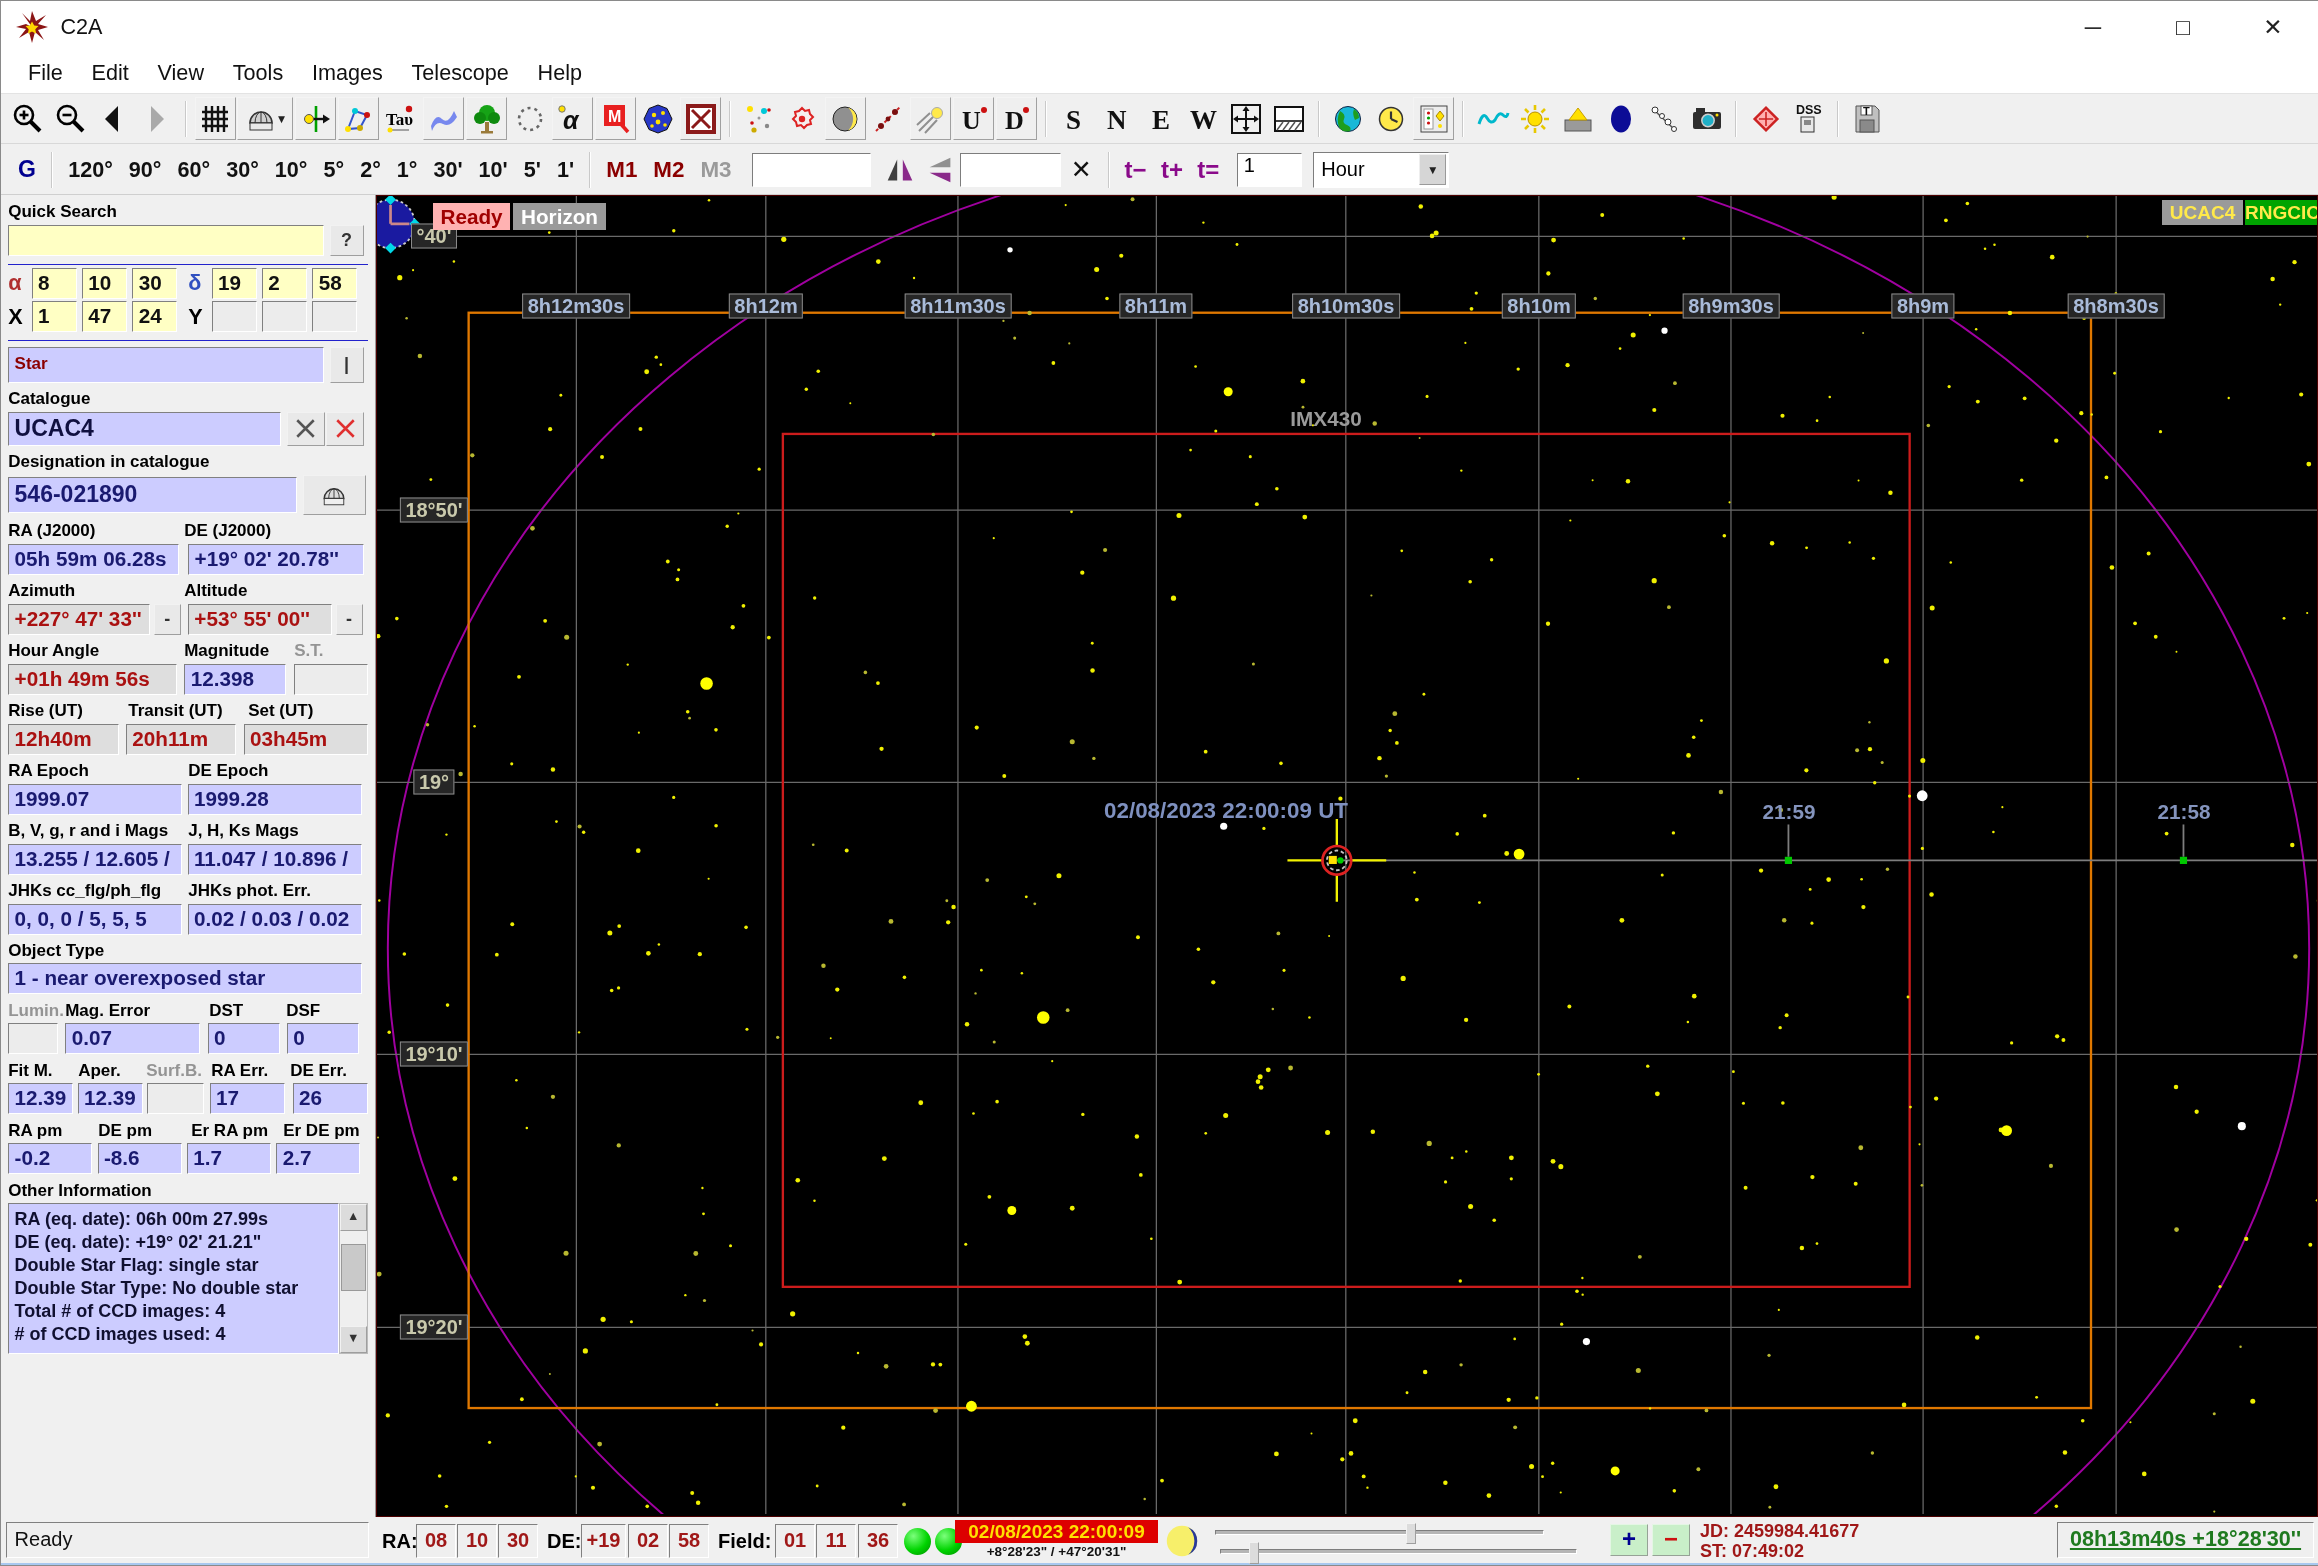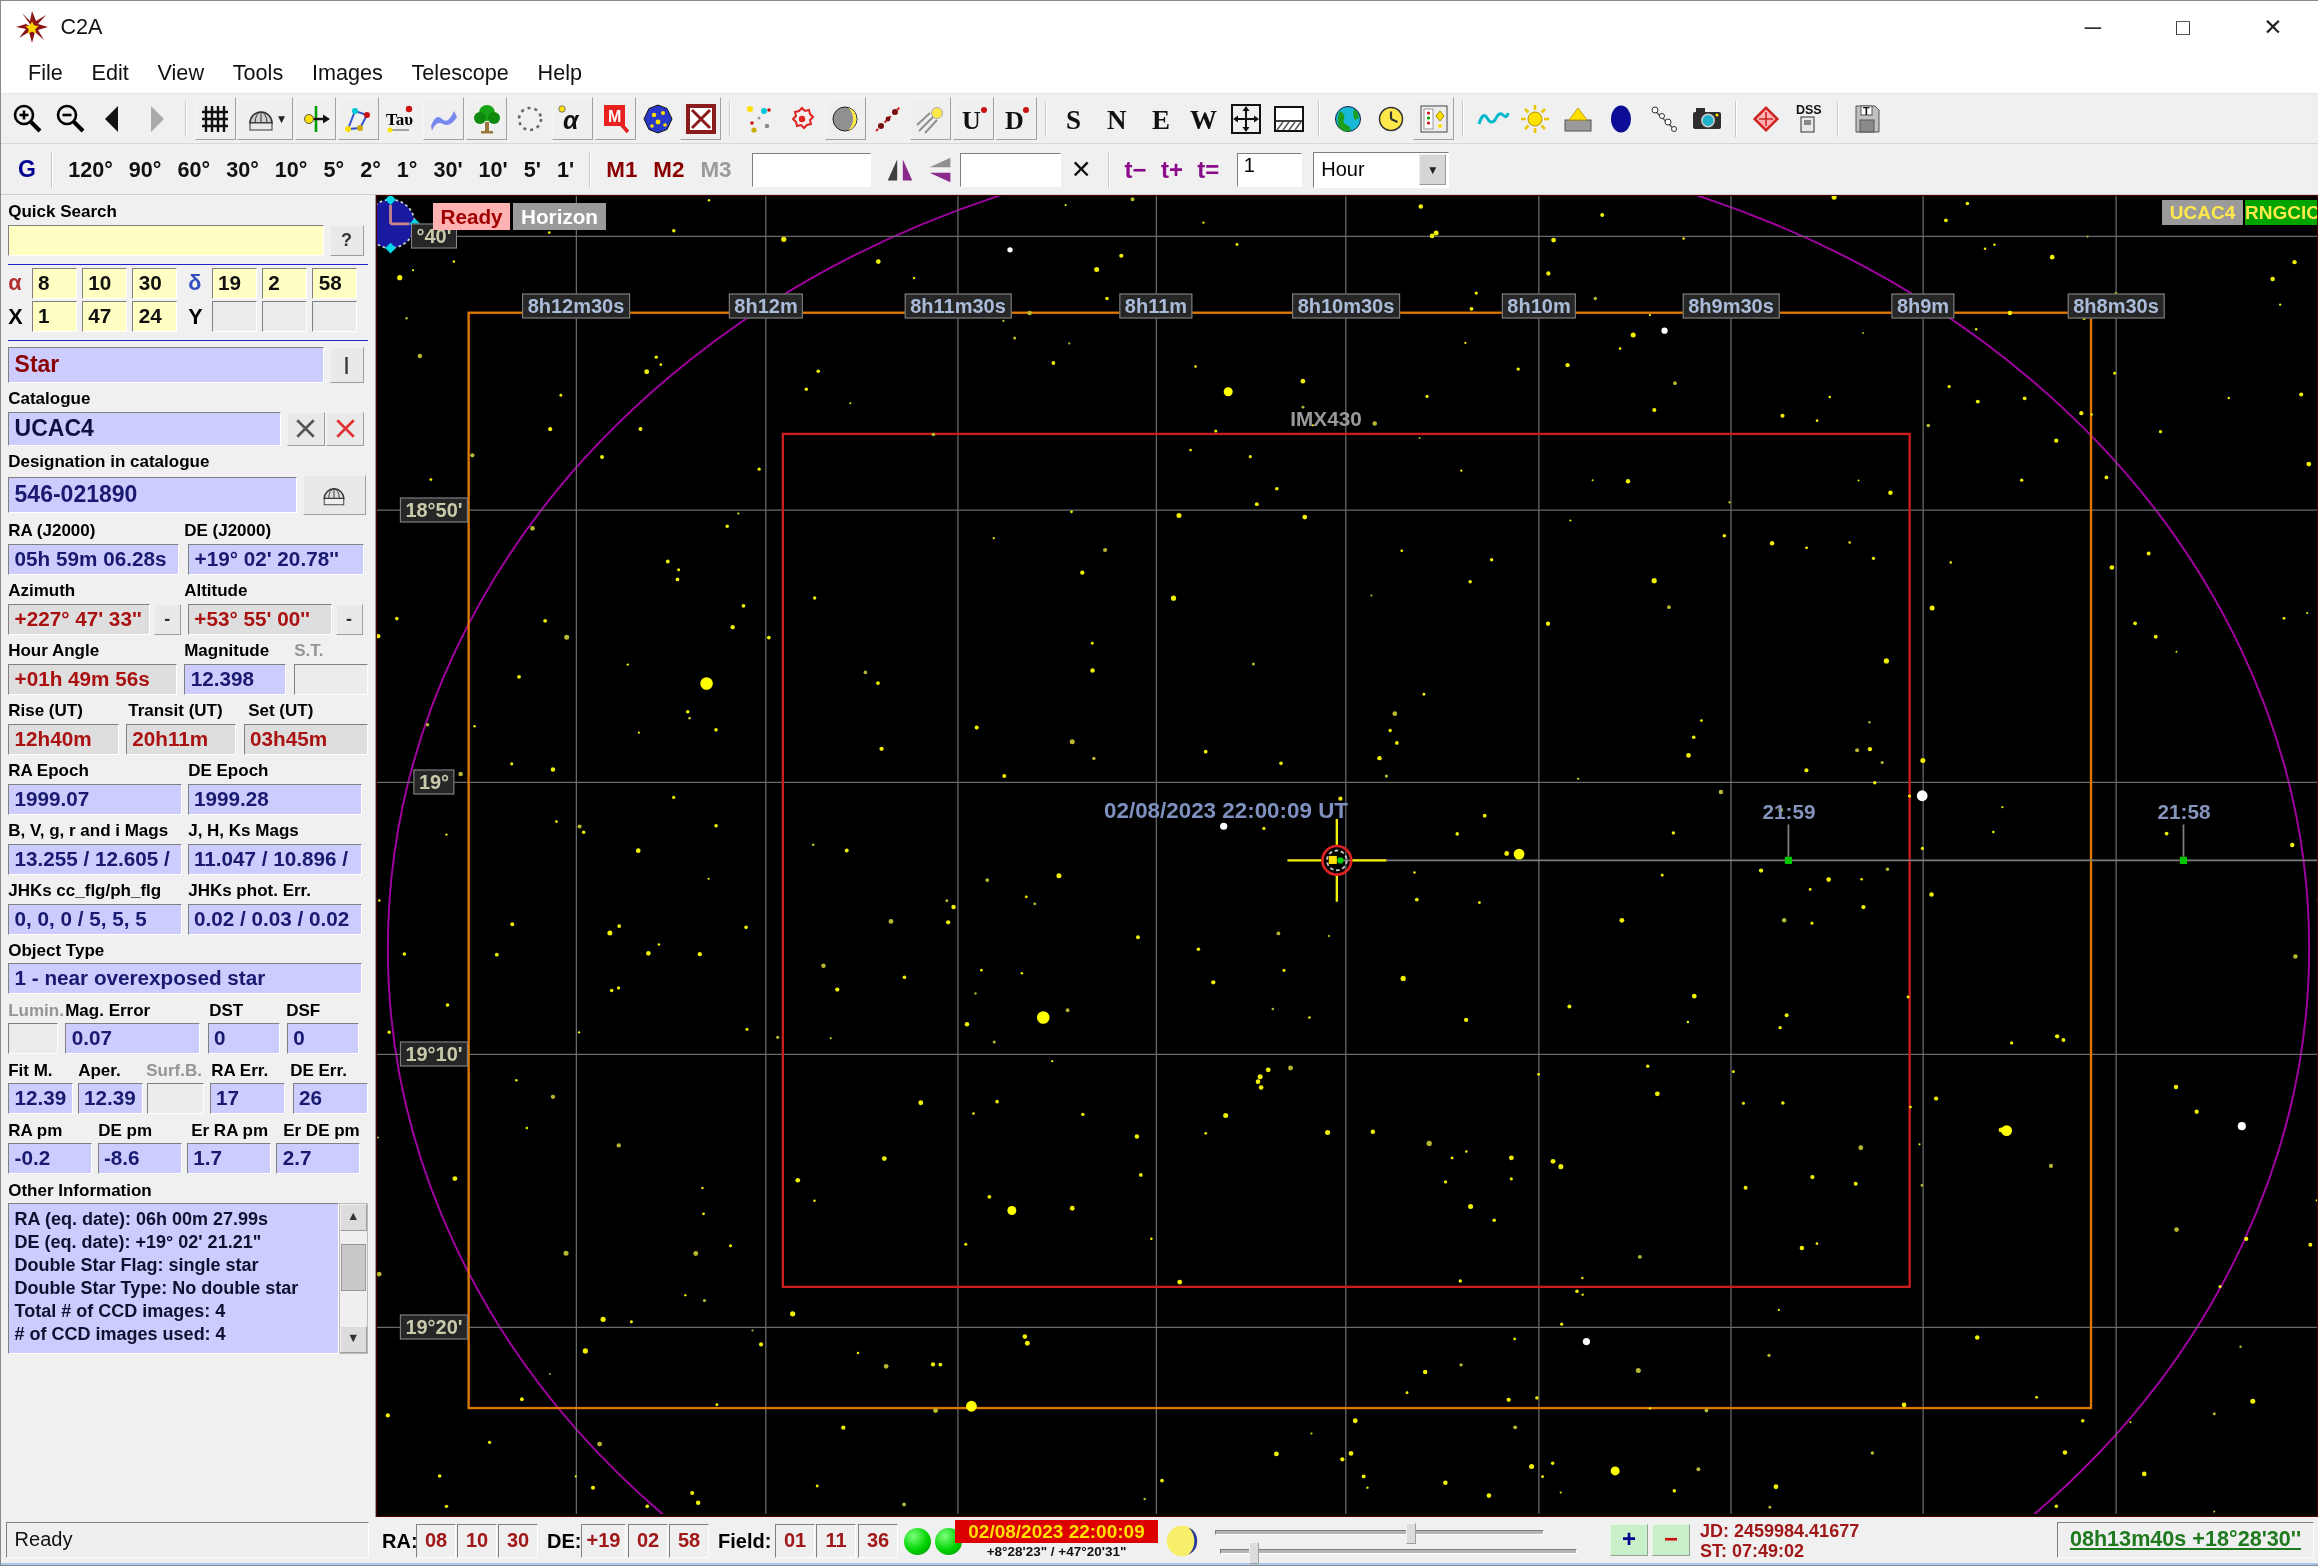--- a/index.html
+++ b/index.html
@@ -479,21 +479,21 @@
       <div class="fld f-yel" style="width:45px;margin-left:1.8px;">1</div>
       <div class="fld f-yel" style="width:45px;margin-left:5.4px;">47</div>
       <div class="fld f-yel" style="width:45px;margin-left:5.4px;">24</div>
       <span class="coordlab" style="margin-left:10.8px;">Y</span>
       <div class="fld f-empty" style="width:45px;margin-left:1.8px;"></div>
       <div class="fld f-empty" style="width:45px;margin-left:5.4px;"></div>
       <div class="fld f-empty" style="width:45px;margin-left:5.4px;"></div>
     </div>
     <div class="hsep"></div>
     <div class="frow" style="margin-top:5.4px;">
-      <div class="fld f-lav" style="width:316px;height:36px;line-height:32px;color:#8b0000;font-size:23px;">Star</div>
+      <div class="fld f-lav" style="width:316px;height:36px;line-height:32px;color:#8b0000;font-size:17px;">Star</div>
       <div class="sm-btn" style="width:34px;height:36px;margin-left:5.4px;">|</div>
     </div>
     <div class="sb-label">Catalogue</div>
     <div class="frow">
       <div class="fld f-lav" style="width:273px;height:34px;line-height:30.5px;font-size:23px;color:#101040;">UCAC4</div>
       <div class="sm-btn" style="width:38px;height:34px;margin-left:5.4px;">
         <svg viewBox="0 0 36 36" width="27" height="27">
             <path d="M7 7 L29 29 M29 7 L7 29" stroke="#555" stroke-width="3.4"></path>
           </svg>
       </div>

